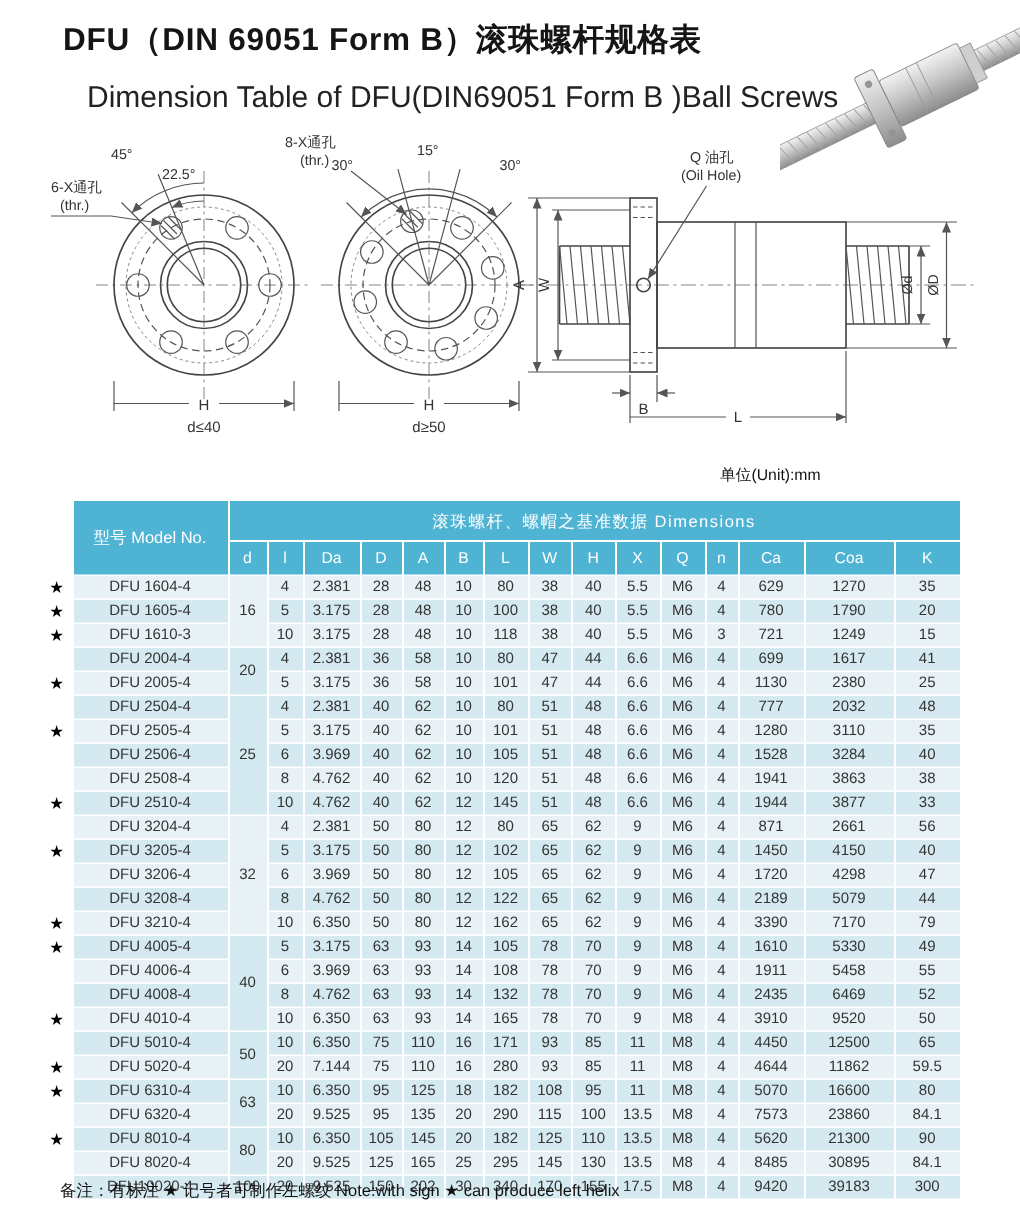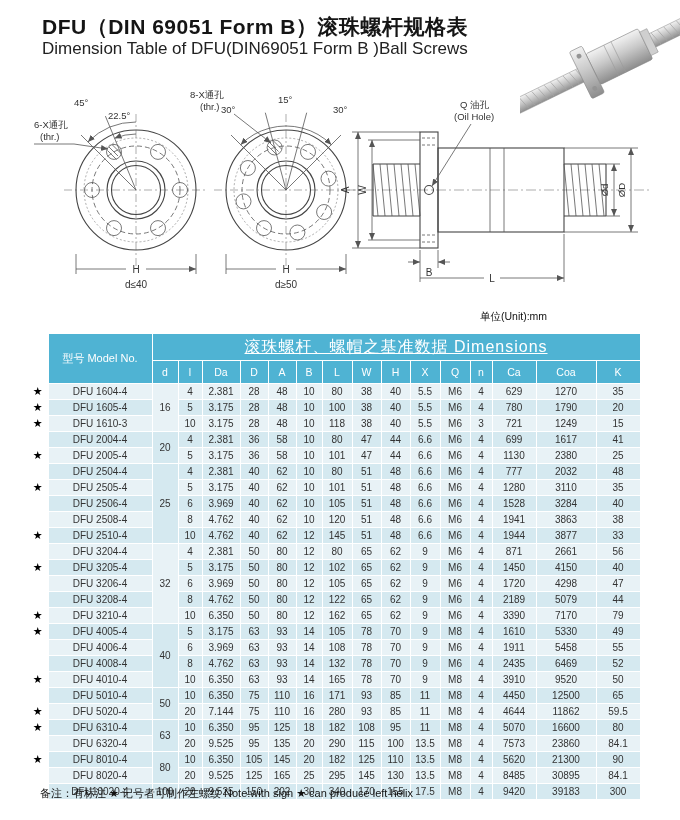--- a/index.html
+++ b/index.html
@@ -1,28 +1,28 @@
 <!DOCTYPE html>
 <html><head>
 <meta charset="utf-8">
 <style>
   html,body{margin:0;padding:0;}
   body{width:680px;height:820px;background:#fff;font-family:"Liberation Sans","DejaVu Sans",sans-serif;color:#1c1c1c;}
   .page{position:relative;width:680px;height:820px;background:#fff;overflow:hidden;}
   .title-block{position:absolute;left:42px;top:14px;}
   .title-zh{font-size:21px;font-weight:bold;letter-spacing:.5px;margin:0;line-height:26px;color:#151515;}
-  .title-en{font-size:17px;margin:0;line-height:18px;color:#222;}
+  .title-en{font-size:20px;margin:16px;line-height:18px;color:#222;}
   .photo{position:absolute;left:520px;top:4px;}
   .drawings{position:absolute;left:28px;top:86px;}
   .legend{position:absolute;left:40px;top:295px;font-size:10.5px;line-height:15px;color:#111;}
   .unit-note{position:absolute;left:480px;top:310px;width:168px;text-align:left;font-size:10.5px;color:#111;}
   table.spec{position:absolute;left:28px;top:333px;width:612px;border-collapse:collapse;table-layout:fixed;}
   table.spec th,table.spec td{border:1px solid #fff;text-align:center;padding:0;white-space:nowrap;overflow:hidden;}
   table.spec thead th{background:#4fb3d3;color:#fff;font-weight:normal;}
-  th.th-dims{height:26px;font-size:16px;letter-spacing:1px;text-decoration:underline;}
+  th.th-dims{height:26px;font-size:11px;letter-spacing:1px;}
   th.th-model{font-size:11px;}
   tr.cols-row th{height:22px;font-size:10.5px;}
   tbody td{height:15px;font-size:10px;color:#333;}
   tbody tr:nth-child(odd) td{background:#e8f2f6;}
   tbody tr:nth-child(even) td{background:#d5e9f0;}
   tbody td.dcell{background:#dceef3;}
   td.star,th.star{background:#fff !important;border:none !important;font-size:11px;color:#000;}
   td.model{white-space:pre;}
   .footnote{position:absolute;left:40px;top:786px;font-size:11px;color:#111;}
   svg text{fill:#333;}

